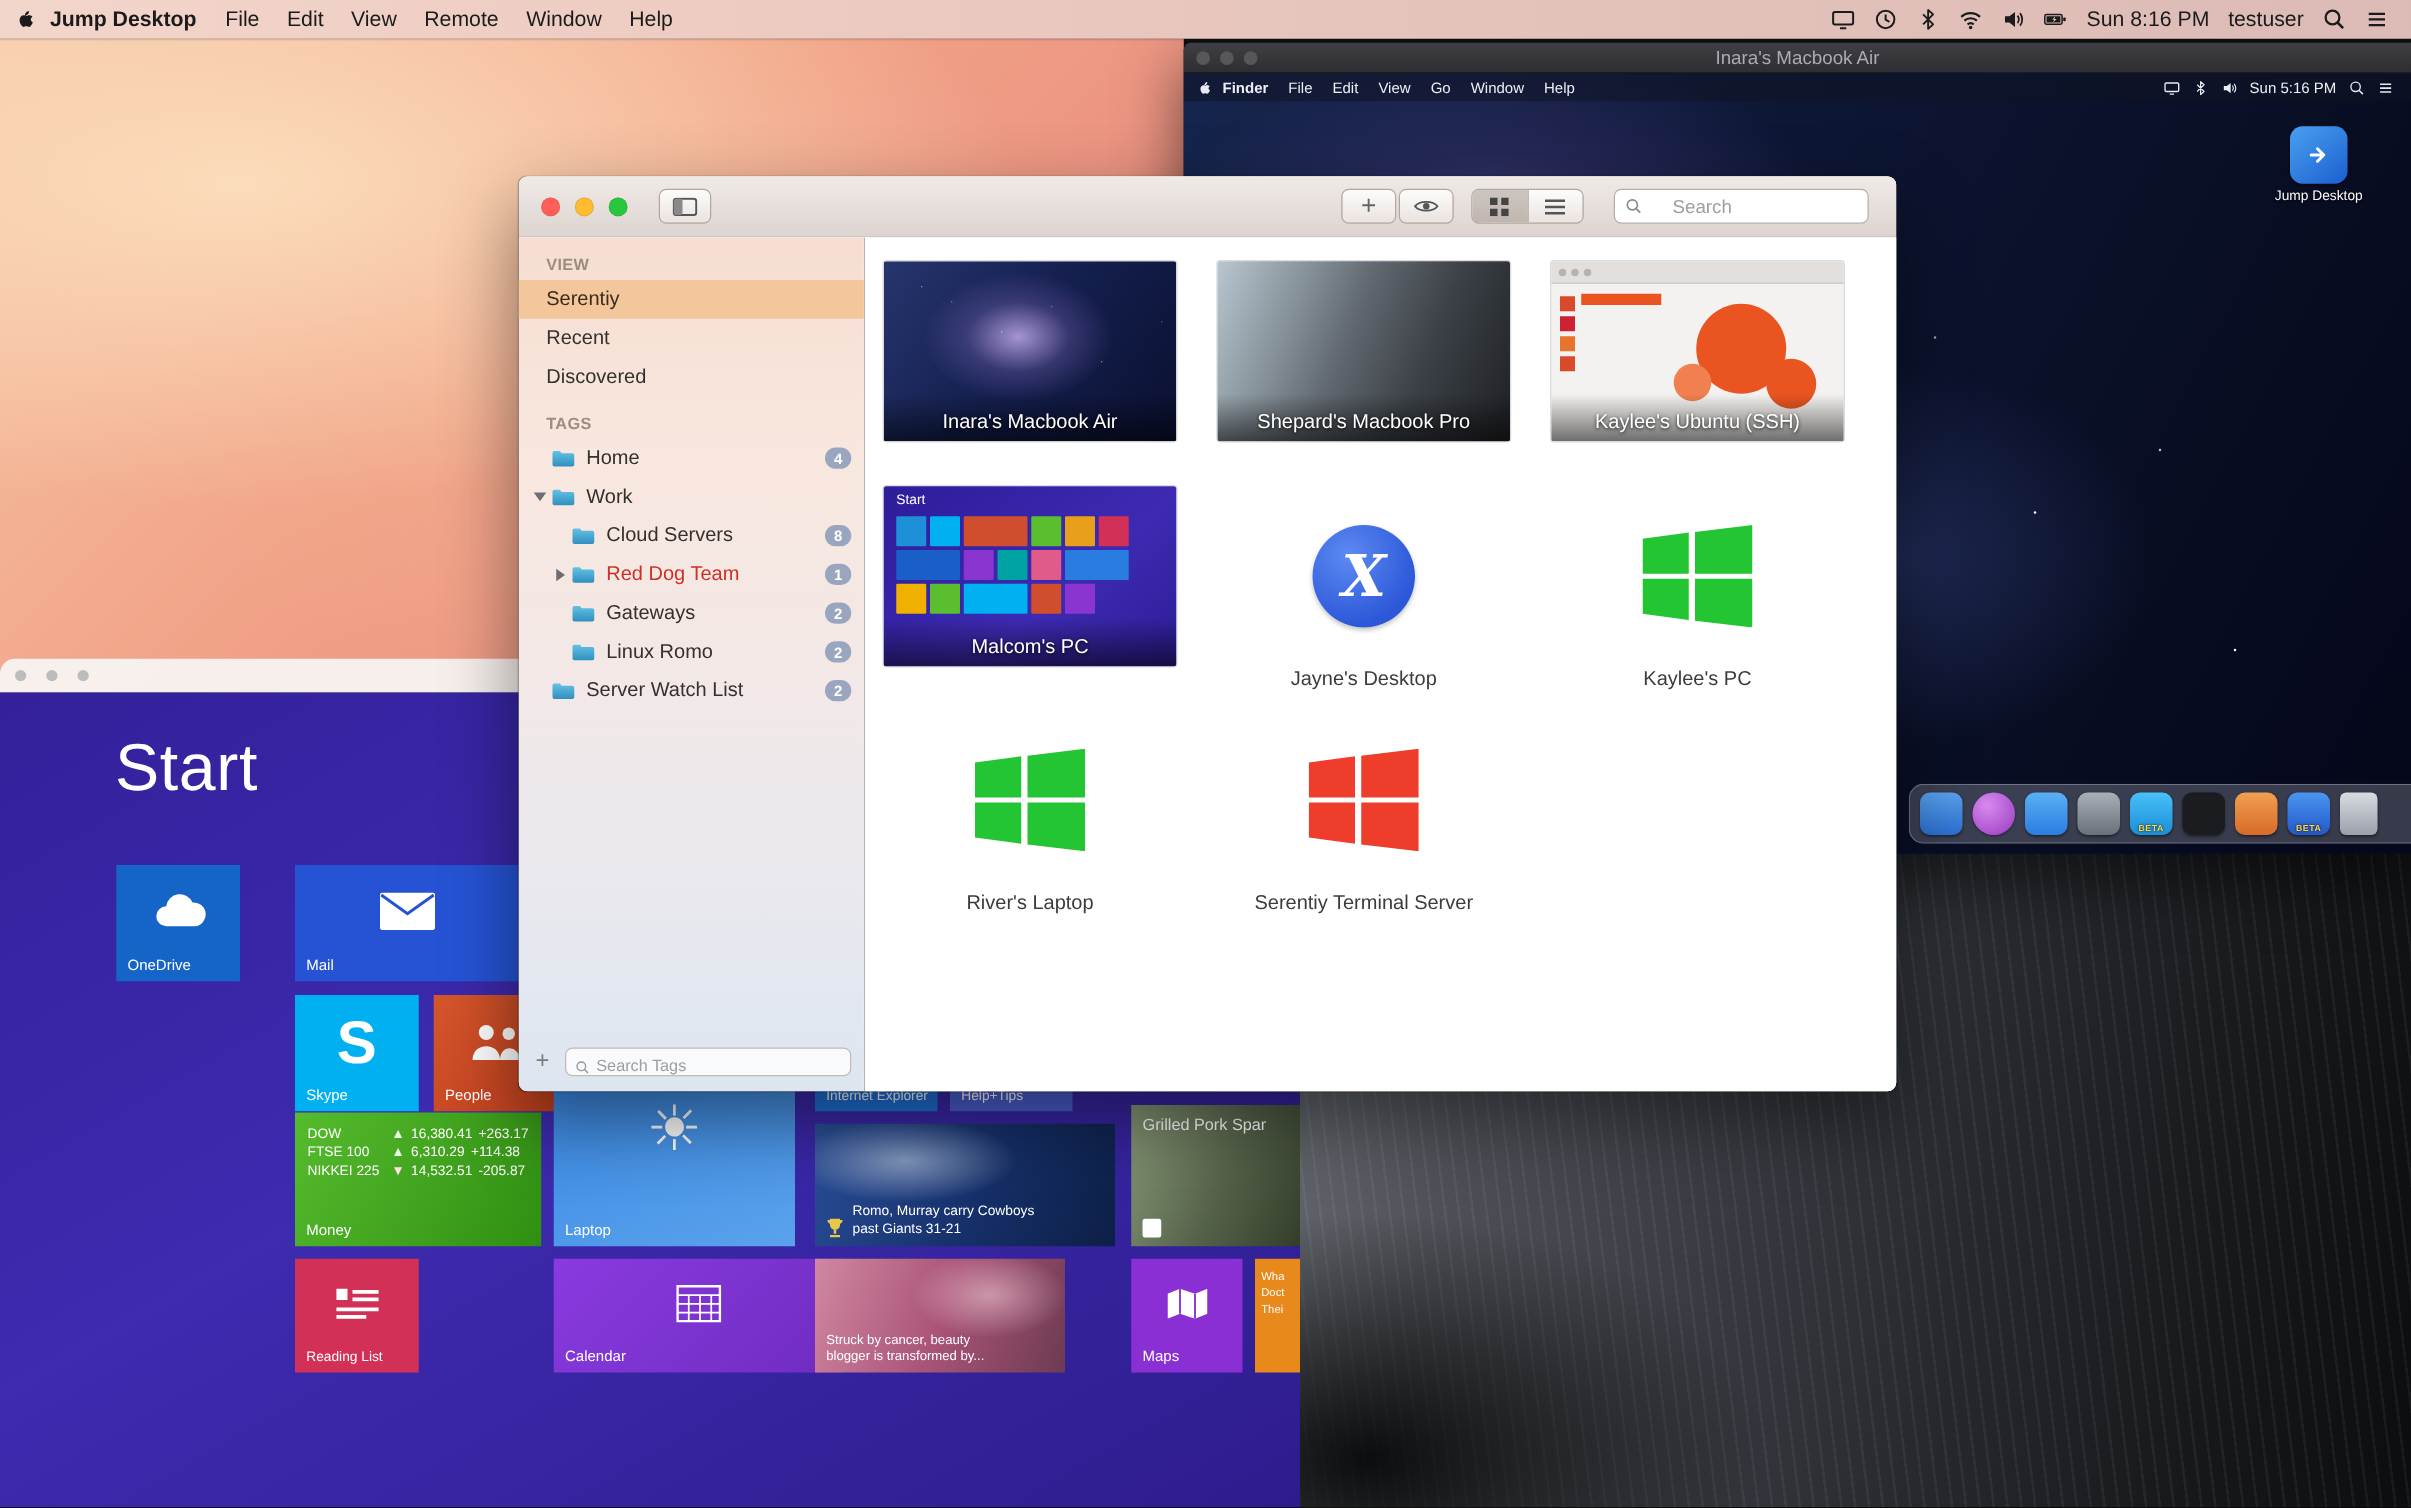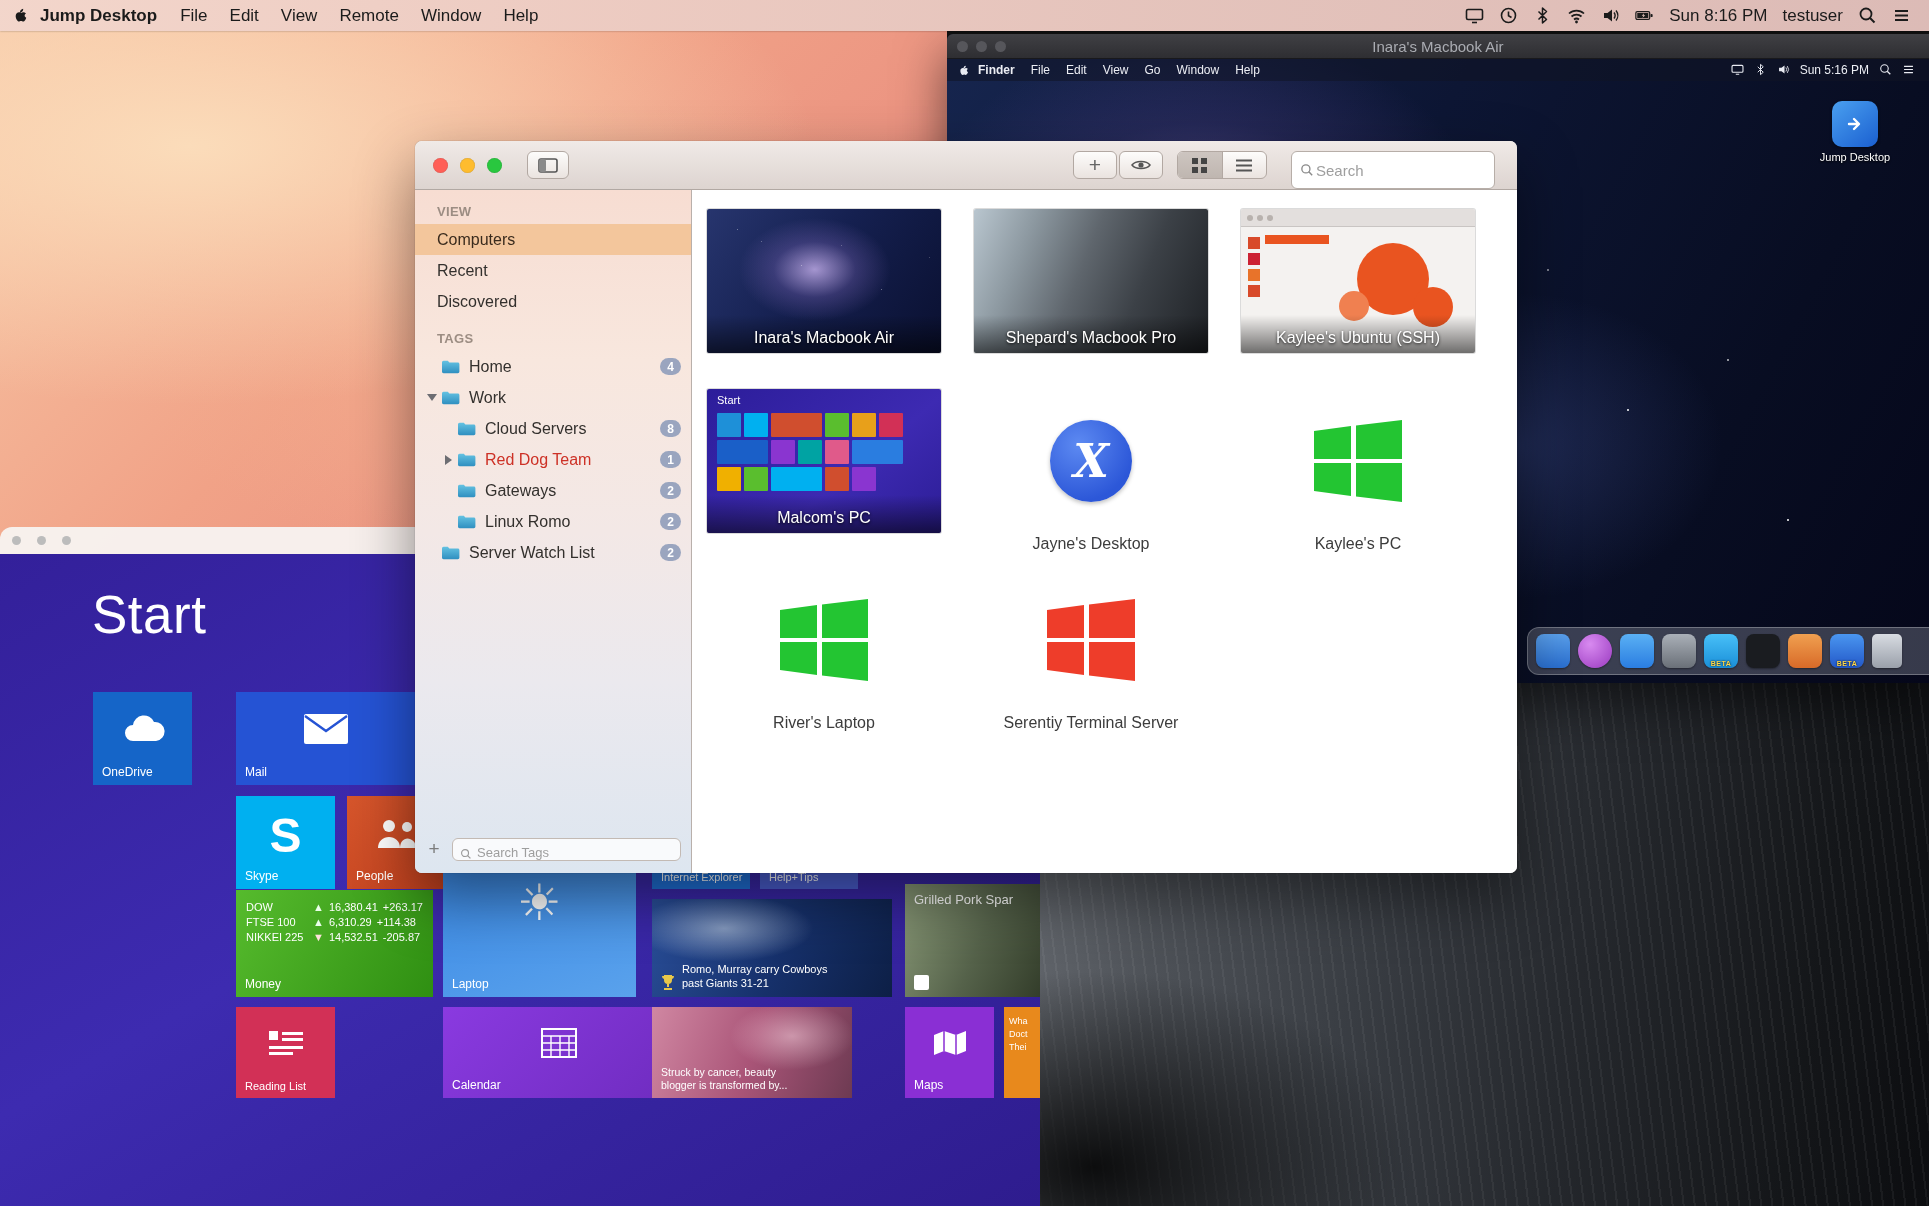--- a/index.html
+++ b/index.html
@@ -87,21 +87,21 @@
       radial-gradient(30% 35% at 58% 62%, rgba(80,100,180,.3), transparent 70%),
       linear-gradient(118deg,#16254e 0%,#0d1634 40%,#080d22 75%,#05071a 100%)}
   .stars{position:absolute;left:120px;top:140px;width:2px;height:2px;border-radius:50%;background:#fff;
     box-shadow:60px 30px 0 rgba(255,255,255,.8),160px 90px 0 #fff,260px 40px 0 rgba(255,255,255,.7),
       360px 150px 0 #fff,480px 70px 0 rgba(255,255,255,.6),560px 210px 0 #fff,210px 260px 0 rgba(255,255,255,.7),
       420px 310px 0 #fff,660px 160px 0 rgba(255,255,255,.75),720px 320px 0 #fff,90px 370px 0 rgba(255,255,255,.6)}
   .in-menubar{position:absolute;top:0;left:0;right:0;height:22px;background:rgba(16,20,36,.55);
     display:flex;align-items:center;padding:0 10px;color:#eceef4;font-size:12px}
   .in-mi{padding:0 8px;white-space:nowrap}
   .in-finder{font-weight:bold}
-  .in-right{margin-left:auto;display:flex;align-items:flex-start;gap:10px;padding-right:4px}
+  .in-right{margin-left:auto;display:flex;align-items:flex-end;gap:10px;padding-right:4px}
   .in-ic{width:13px;height:13px;display:block;color:#e9ebf2}
   .deskicon{position:absolute;top:42px;right:36px;width:76px;text-align:center;color:#fff}
   .dicon{width:46px;height:46px;margin:0 auto;border-radius:10px;background:linear-gradient(140deg,#4aa0f0,#1a5fd0);
     box-shadow:0 1px 3px rgba(0,0,0,.5);display:flex;align-items:center;justify-content:center}
   .dlab{margin-top:4px;font-size:11px;text-shadow:0 1px 2px #000}
   .dock{position:absolute;right:0;bottom:8px;width:402px;height:48px;background:rgba(235,240,250,.22);
     border:1px solid rgba(255,255,255,.28);border-right:0;border-radius:12px 0 0 12px;
     display:flex;align-items:center;gap:8px;padding:6px 8px}
   .dkic{width:34px;height:34px;border-radius:8px;position:relative;box-shadow:0 1px 2px rgba(0,0,0,.4)}
   .dk1{background:linear-gradient(#5aa0ec,#2a6fd0)}
@@ -127,21 +127,21 @@
   .tb-btn{position:absolute;top:10px;height:28px;border:1px solid #b2a8a2;border-radius:6px;
     background:linear-gradient(#fdfcfb,#eae3df);display:flex;align-items:center;justify-content:center;color:#555}
   #btn-sidebar{left:112px;width:42px}
   #btn-add{right:400px;width:44px;font-size:21px;color:#666;font-weight:400}
   #btn-eye{right:354px;width:44px}
   #segmented{right:250px;width:90px;padding:0;overflow:hidden}
   .seg{flex:1;height:100%;display:flex;align-items:center;justify-content:center}
   .seg.sel{background:linear-gradient(#cdc5c0,#bfb6b0)}
   .seg + .seg{border-left:1px solid #b2a8a2}
   #jw-search{position:absolute;top:10px;right:22px;width:204px;height:28px;background:#fff;
-    border:1px solid #b7aea8;border-radius:6px;display:flex;align-items:center;padding:18px 8px;gap:2px}
+    border:1px solid #b7aea8;border-radius:6px;display:flex;align-items:center;padding:8px 8px;gap:24px}
   #jw-search input,#tag-search input{border:0;outline:0;flex:1;font-size:15px;font-family:inherit;color:#333;background:transparent;min-width:0}
   input::placeholder{color:#9e9e9e}
 
   .jw-side{position:absolute;top:49px;left:0;bottom:0;width:277px;border-radius:0 0 0 7px;
     background:linear-gradient(180deg,#f7ddd2 0%,#f8e7de 25%,#f3e8e6 50%,#ebe9ee 72%,#dde6f0 100%);
     border-right:1px solid #b9b0ab}
   .side-hd{margin:14px 0 5px 22px;font-size:13px;font-weight:bold;color:#9c8d83;letter-spacing:.3px}
   .srow{height:31px;display:flex;align-items:center;font-size:16px;color:#33302d;padding-left:22px}
   .srow.sel{background:#f3c69c;color:#3a2b1d}
   .trow{height:31px;display:flex;align-items:center;font-size:16px;color:#33302d;padding-left:8px}
@@ -435,21 +435,21 @@
         <svg width="14" height="14" viewBox="0 0 19 19">
             <circle cx="8" cy="8" r="5.5" fill="none" stroke="#8a8a8a" stroke-width="1.8"></circle>
             <path d="M12 12l4.5 4.5" stroke="#8a8a8a" stroke-width="2"></path>
           </svg>
         <input placeholder="Search" style="">
       </div>
     </div>
 
     <div class="jw-side">
       <div class="side-hd">VIEW</div>
-      <div class="srow sel">Computers</div>
+      <div class="srow sel">Serentiy</div>
       <div class="srow">Recent</div>
       <div class="srow">Discovered</div>
 
       <div class="side-hd">TAGS</div>
 
       <div class="trow">
         <span class="arrow"></span>
         <svg class="folder" viewBox="0 0 20 15">
             <path d="M1 3.5c0-1 .7-1.7 1.6-1.7h4.2l1.6 1.8h8.4c.9 0 1.6.7 1.6 1.6v7.4c0 .9-.7 1.6-1.6 1.6H2.6c-.9 0-1.6-.7-1.6-1.6V3.5z" fill="url(#fgrad)"></path>
           </svg>

